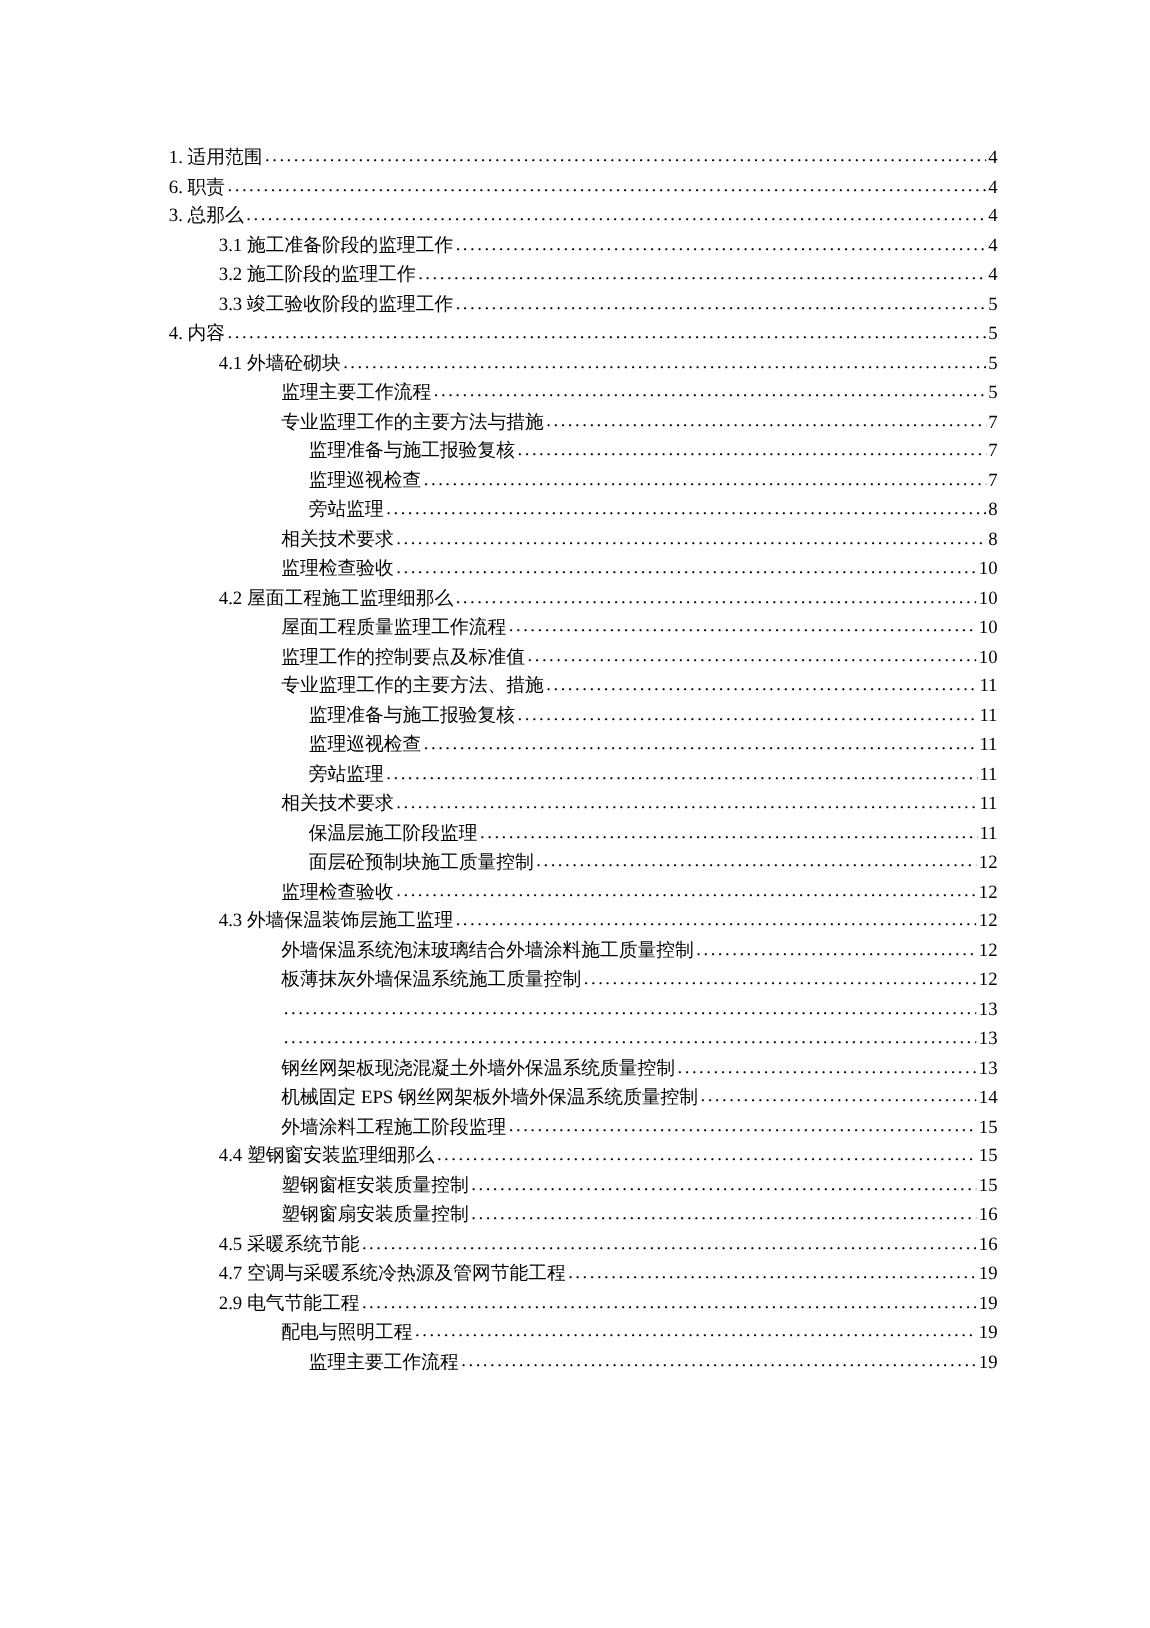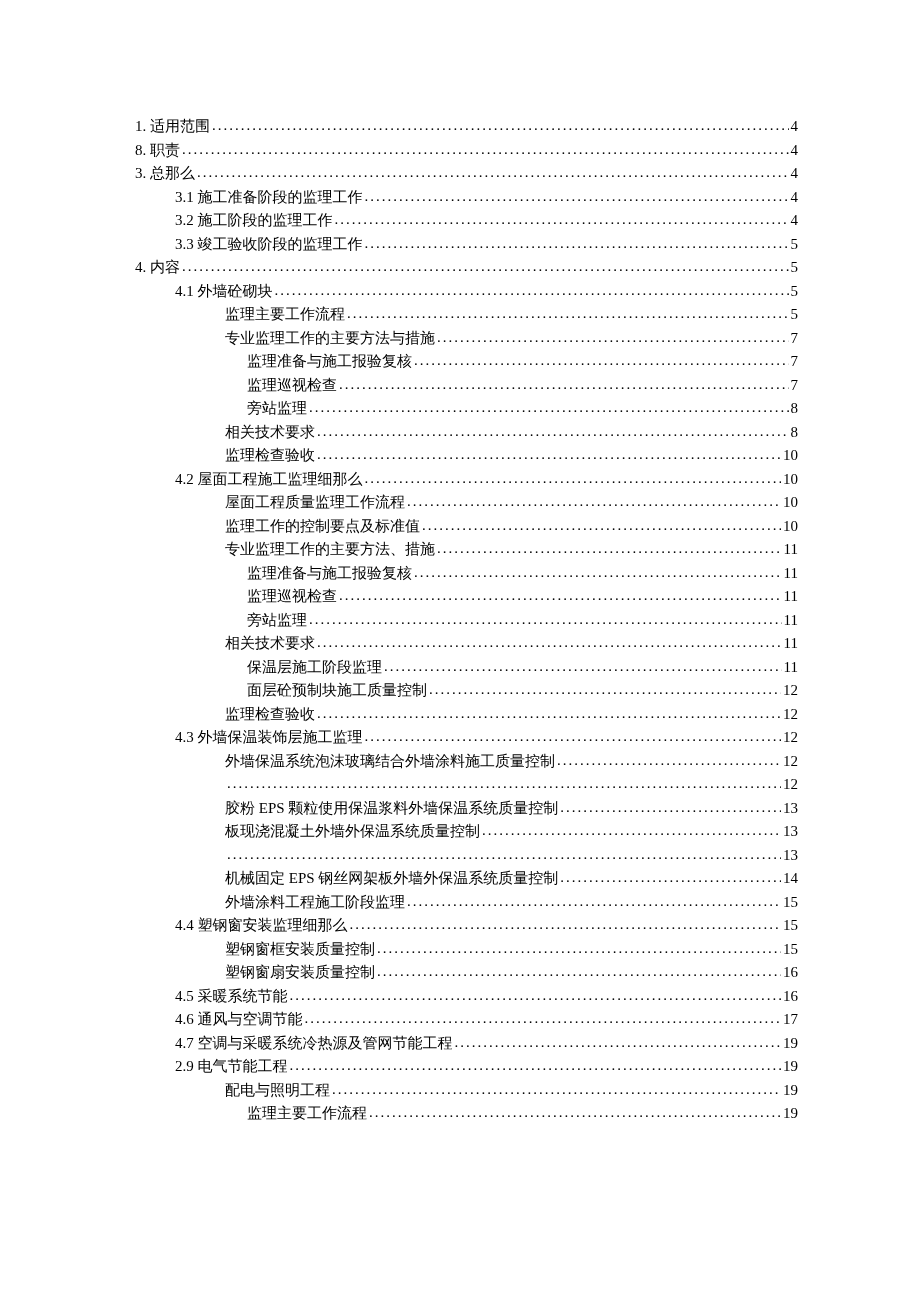--- a/index.html
+++ b/index.html
@@ -44,21 +44,21 @@
 </head>
 <body>
 
 <div id="toc">
     <div class="toc-entry lvl0">
       <span class="toc-label">1. 适用范围</span>
       <span class="toc-dots"></span>
       <span class="toc-page">4</span>
     </div>
     <div class="toc-entry lvl0">
-      <span class="toc-label">8. 职责</span>
+      <span class="toc-label">6. 职责</span>
       <span class="toc-dots"></span>
       <span class="toc-page">4</span>
     </div>
     <div class="toc-entry lvl0">
       <span class="toc-label">3. 总那么</span>
       <span class="toc-dots"></span>
       <span class="toc-page">4</span>
     </div>
     <div class="toc-entry lvl1">
       <span class="toc-label">3.1 施工准备阶段的监理工作</span>
@@ -179,34 +179,34 @@
       <span class="toc-label">4.3 外墙保温装饰层施工监理</span>
       <span class="toc-dots"></span>
       <span class="toc-page">12</span>
     </div>
     <div class="toc-entry lvl2">
       <span class="toc-label">外墙保温系统泡沫玻璃结合外墙涂料施工质量控制</span>
       <span class="toc-dots"></span>
       <span class="toc-page">12</span>
     </div>
     <div class="toc-entry lvl2">
-      <span class="toc-dots"></span>
-      <span class="toc-page">12</span>
-    </div>
-    <div class="toc-entry lvl2">
-      <span class="toc-label">胶粉 EPS 颗粒使用保温浆料外墙保温系统质量控制</span>
+      <span class="toc-label">板薄抹灰外墙保温系统施工质量控制</span>
+      <span class="toc-dots"></span>
+      <span class="toc-page">12</span>
+    </div>
+    <div class="toc-entry lvl2">
       <span class="toc-dots"></span>
       <span class="toc-page">13</span>
     </div>
     <div class="toc-entry lvl2">
-      <span class="toc-label">板现浇混凝土外墙外保温系统质量控制</span>
       <span class="toc-dots"></span>
       <span class="toc-page">13</span>
     </div>
     <div class="toc-entry lvl2">
+      <span class="toc-label">钢丝网架板现浇混凝土外墙外保温系统质量控制</span>
       <span class="toc-dots"></span>
       <span class="toc-page">13</span>
     </div>
     <div class="toc-entry lvl2">
       <span class="toc-label">机械固定 EPS 钢丝网架板外墙外保温系统质量控制</span>
       <span class="toc-dots"></span>
       <span class="toc-page">14</span>
     </div>
     <div class="toc-entry lvl2">
       <span class="toc-label">外墙涂料工程施工阶段监理</span>
@@ -225,25 +225,20 @@
     </div>
     <div class="toc-entry lvl2">
       <span class="toc-label">塑钢窗扇安装质量控制</span>
       <span class="toc-dots"></span>
       <span class="toc-page">16</span>
     </div>
     <div class="toc-entry lvl1">
       <span class="toc-label">4.5 采暖系统节能</span>
       <span class="toc-dots"></span>
       <span class="toc-page">16</span>
-    </div>
-    <div class="toc-entry lvl1">
-      <span class="toc-label">4.6 通风与空调节能</span>
-      <span class="toc-dots"></span>
-      <span class="toc-page">17</span>
     </div>
     <div class="toc-entry lvl1">
       <span class="toc-label">4.7 空调与采暖系统冷热源及管网节能工程</span>
       <span class="toc-dots"></span>
       <span class="toc-page">19</span>
     </div>
     <div class="toc-entry lvl1">
       <span class="toc-label">2.9 电气节能工程</span>
       <span class="toc-dots"></span>
       <span class="toc-page">19</span>

